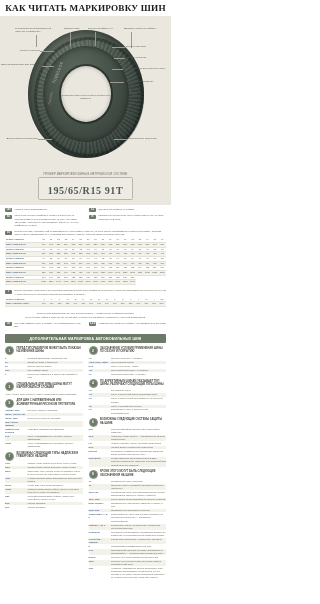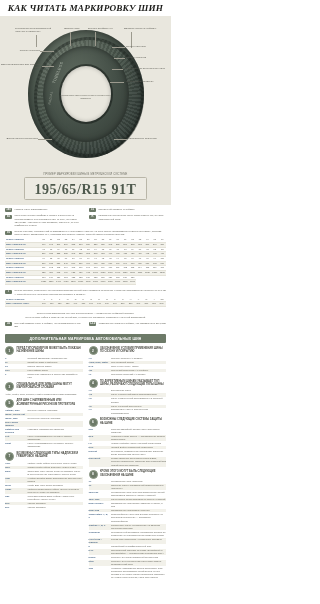--- a/index.html
+++ b/index.html
@@ -9,21 +9,20 @@
     font-family:"Liberation Sans", sans-serif;
     overflow:hidden;
     color:#3a3a36;
   }
   .page{width:171px;height:604px;position:relative;background:#fff;}
 
   
   .title-bar{
     height:16px;display:flex;align-items:center;justify-content:center;
     background:#fff;
-    font-style:italic;
   }
   .title{
     font-family:"Liberation Serif", serif;
     font-weight:bold;font-size:9.2px;letter-spacing:.2px;
     color:#1c1c1a;white-space:nowrap;
   }
 
   
   .hero{
     position:relative;height:155px;
@@ -88,21 +87,21 @@
   }
   .mark-cap{
     font-size:2.6px;color:#6e6e64;letter-spacing:.2px;margin-bottom:1px;
   }
   .mark-box{
     display:inline-block;border:.6px solid #b9b6a8;border-radius:1.5px;
     padding:1.5px 9px;background:#edebe3;
   }
   .mark-value{
     font-family:"Liberation Serif", serif;
-    font-size:14px;font-weight:bold;color:#4f5a4e;letter-spacing:.6px;
+    font-size:10px;font-weight:bold;color:#4f5a4e;letter-spacing:.6px;
   }
 
   
   .legend{
     background:#ffffff;padding:3px 5px 2px;
     display:grid;grid-template-columns:1fr 1fr;column-gap:7px;row-gap:2px;
   }
   .lrow{display:flex;gap:2.5px;align-items:flex-start;}
   .lnum{
     flex:0 0 auto;min-width:5px;height:4px;line-height:4px;

